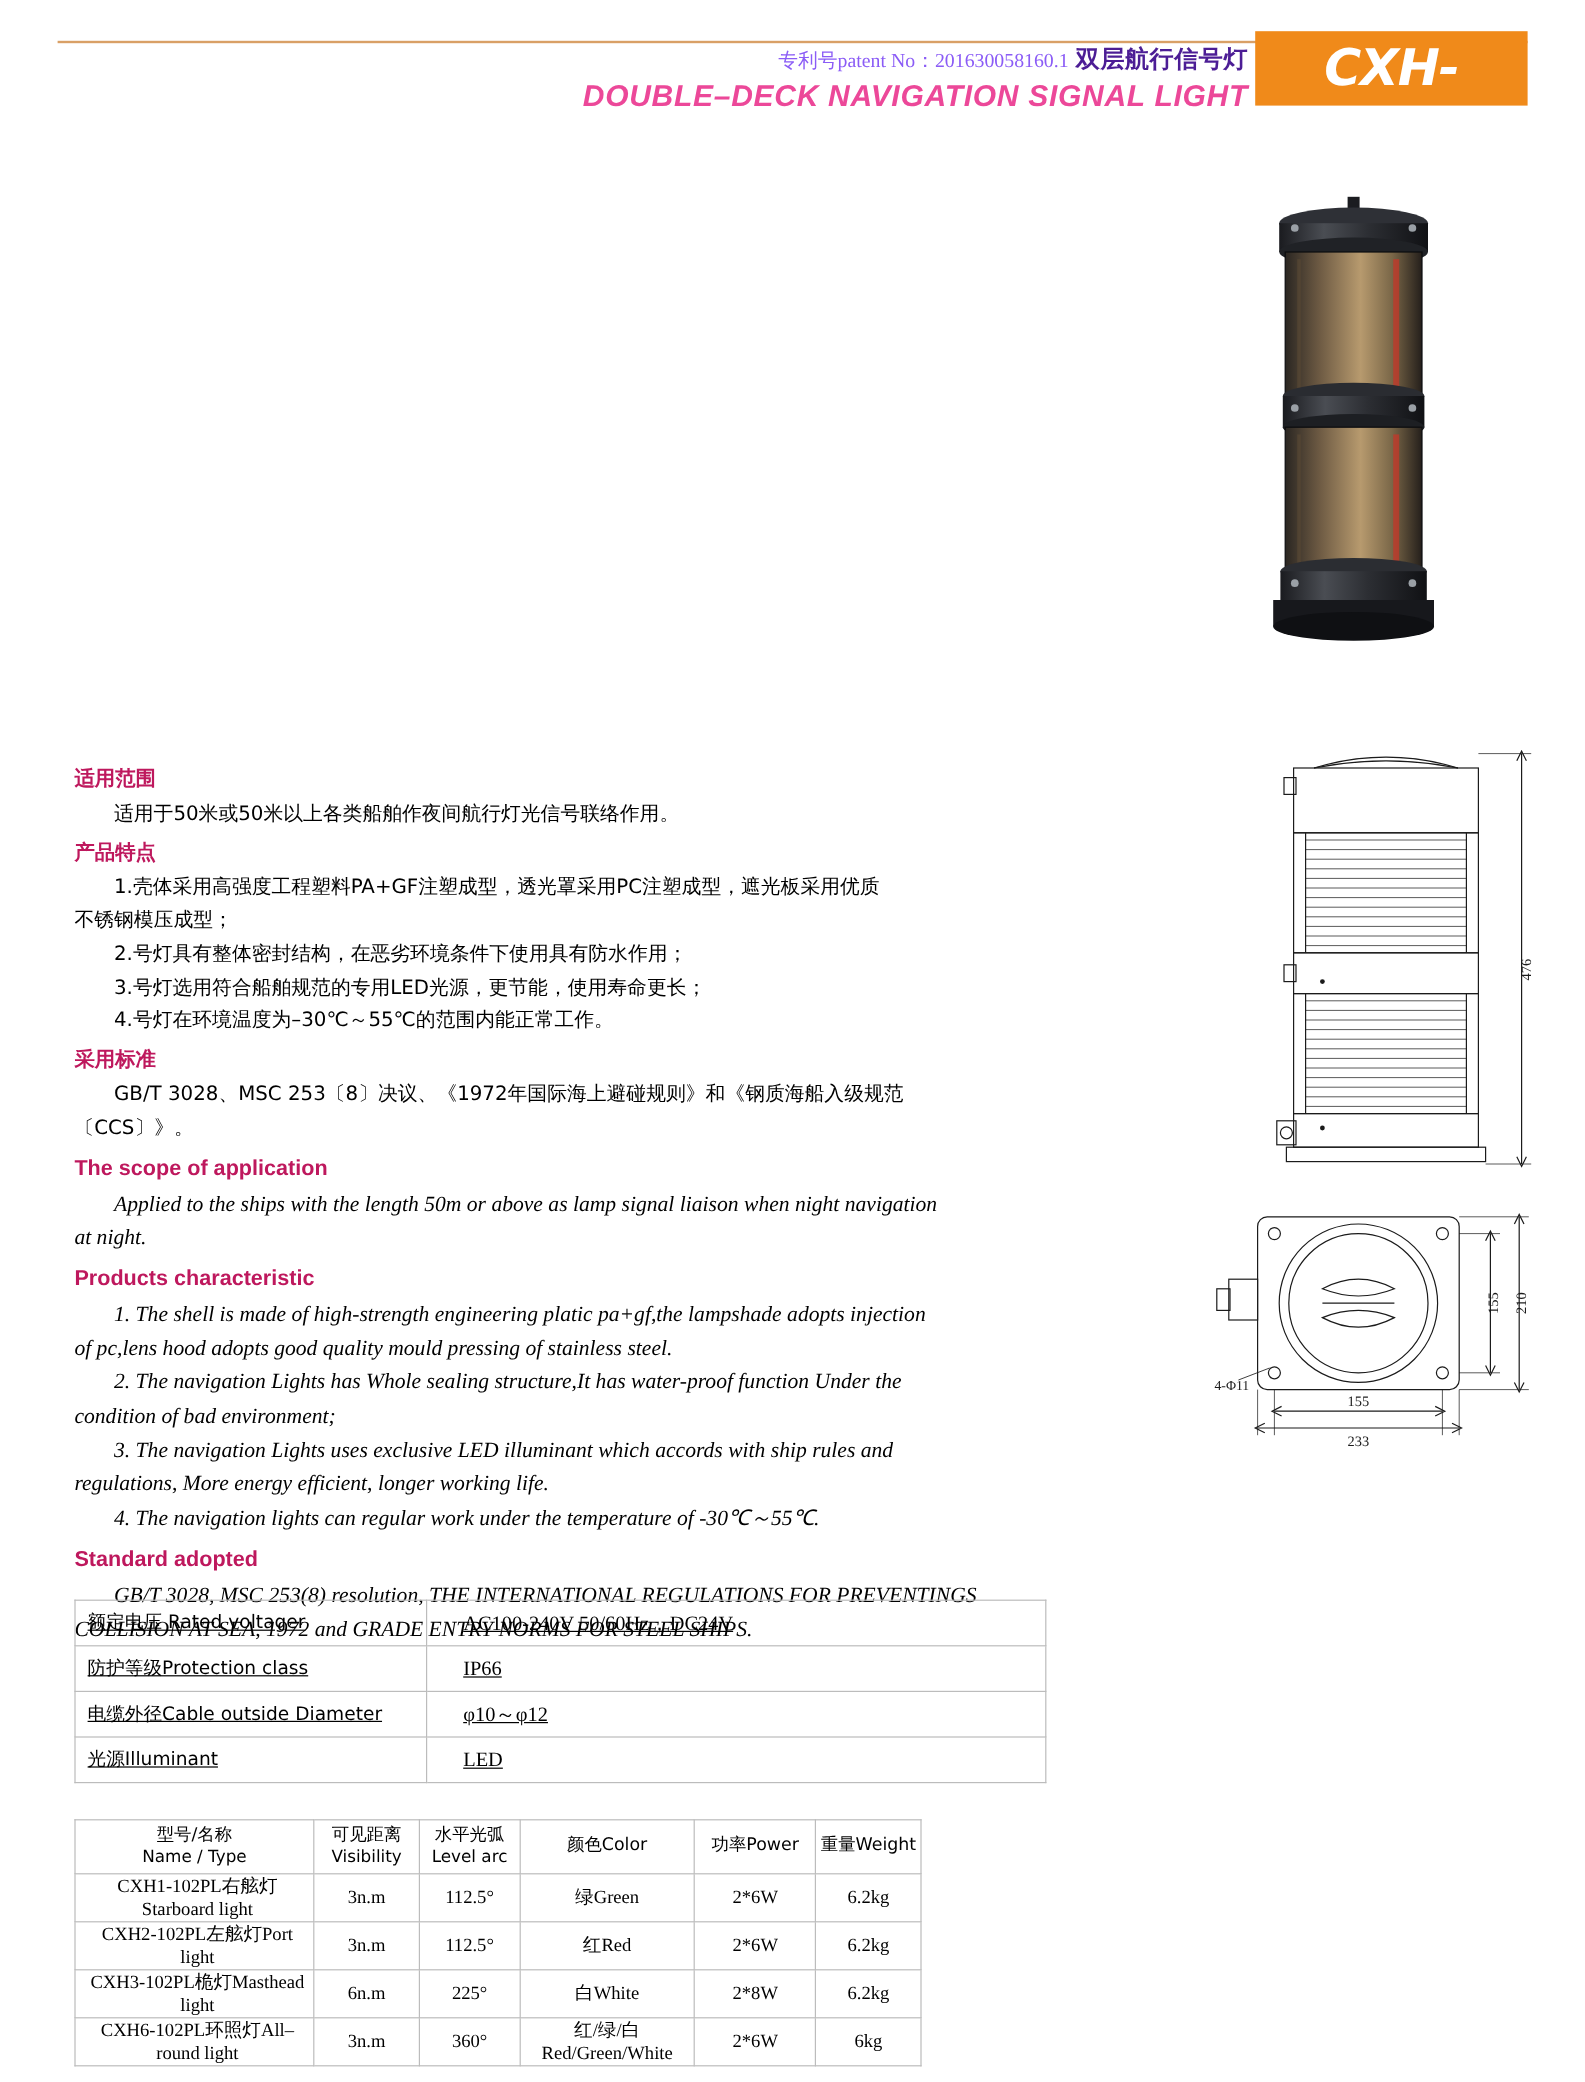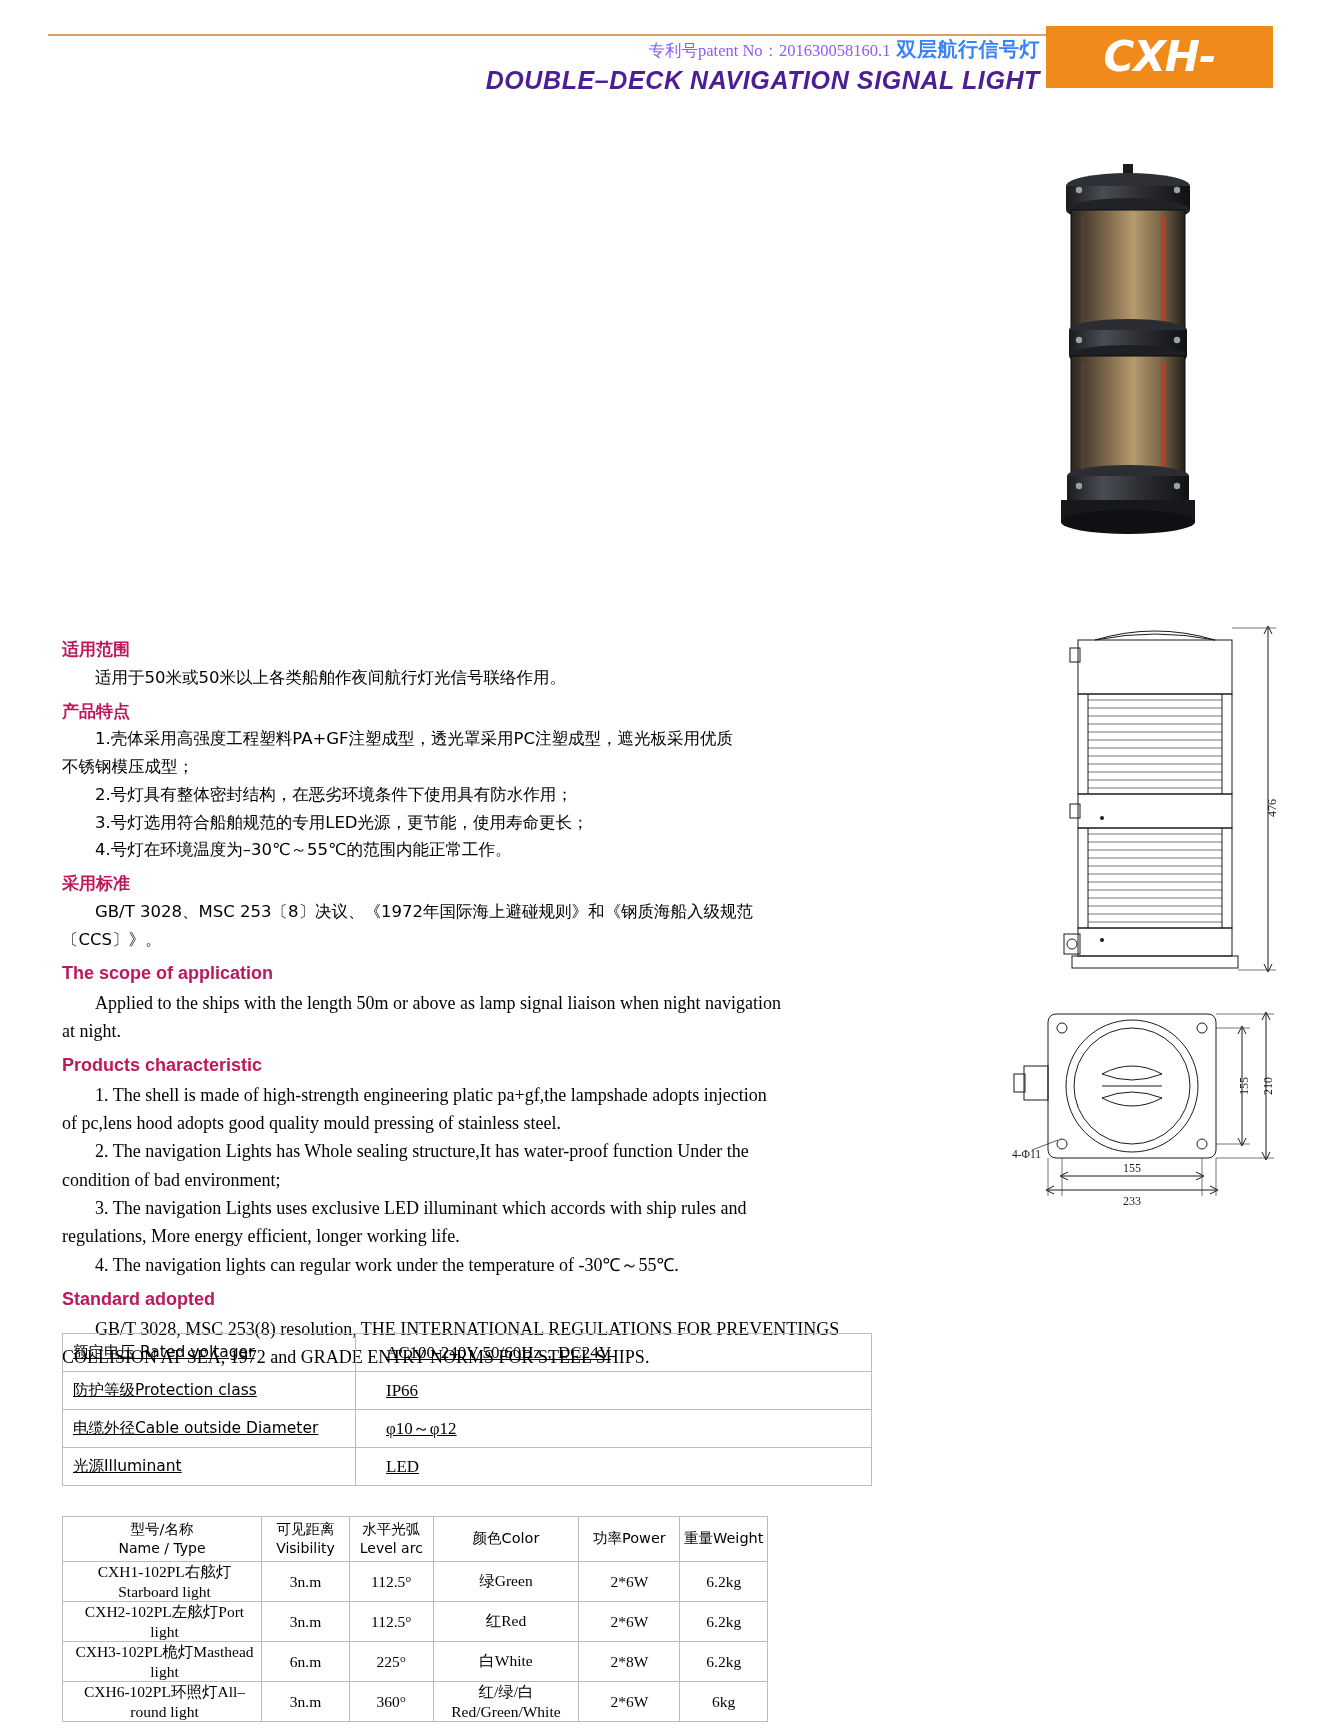--- a/index.html
+++ b/index.html
@@ -39,34 +39,34 @@
     white-space: nowrap;
   }
   .header-patent-line .patent-txt {
     font-family: "Liberation Serif", serif;
     color: #8b5cf6;
   }
   .header-patent-line .cn-title {
     font-family: "DejaVu Sans", sans-serif;
     font-weight: bold;
     font-size: 20px;
-    color: #3b82f6;
+    color: #4c1d95;
     margin-left: 6px;
     letter-spacing: 0.5px;
   }
   .header-en-title {
     position: absolute;
     left: 340px; top: 66px;
     width: 700px;
     text-align: right;
     font-family: "Liberation Sans", sans-serif;
     font-weight: bold;
     font-style: italic;
     font-size: 25px;
-    color: #4c1d95;
+    color: #ec4899;
     letter-spacing: 0.6px;
   }
   .model-badge {
     position: absolute;
     left: 1046px; top: 26px;
     width: 227px; height: 62px;
     background: #f08a1a;
     color: #fff;
     font-family: "DejaVu Sans", sans-serif;
     font-weight: bold;
@@ -124,20 +124,21 @@
     line-height: 1.62;
     text-indent: 33px;
   }
   p.cn.noind { text-indent: 0; }
   p.en {
     margin: 0 0 1px 0;
     font-family: "Liberation Serif", serif;
     font-size: 18px;
     line-height: 1.52;
     text-indent: 33px;
+    font-style: italic;
   }
   p.en.noind { text-indent: 0; }
 
   
   .spec-table {
     position: absolute;
     left: 62px; top: 1333px;
     width: 810px;
     border-collapse: collapse;
     font-family: "Liberation Serif", serif;

